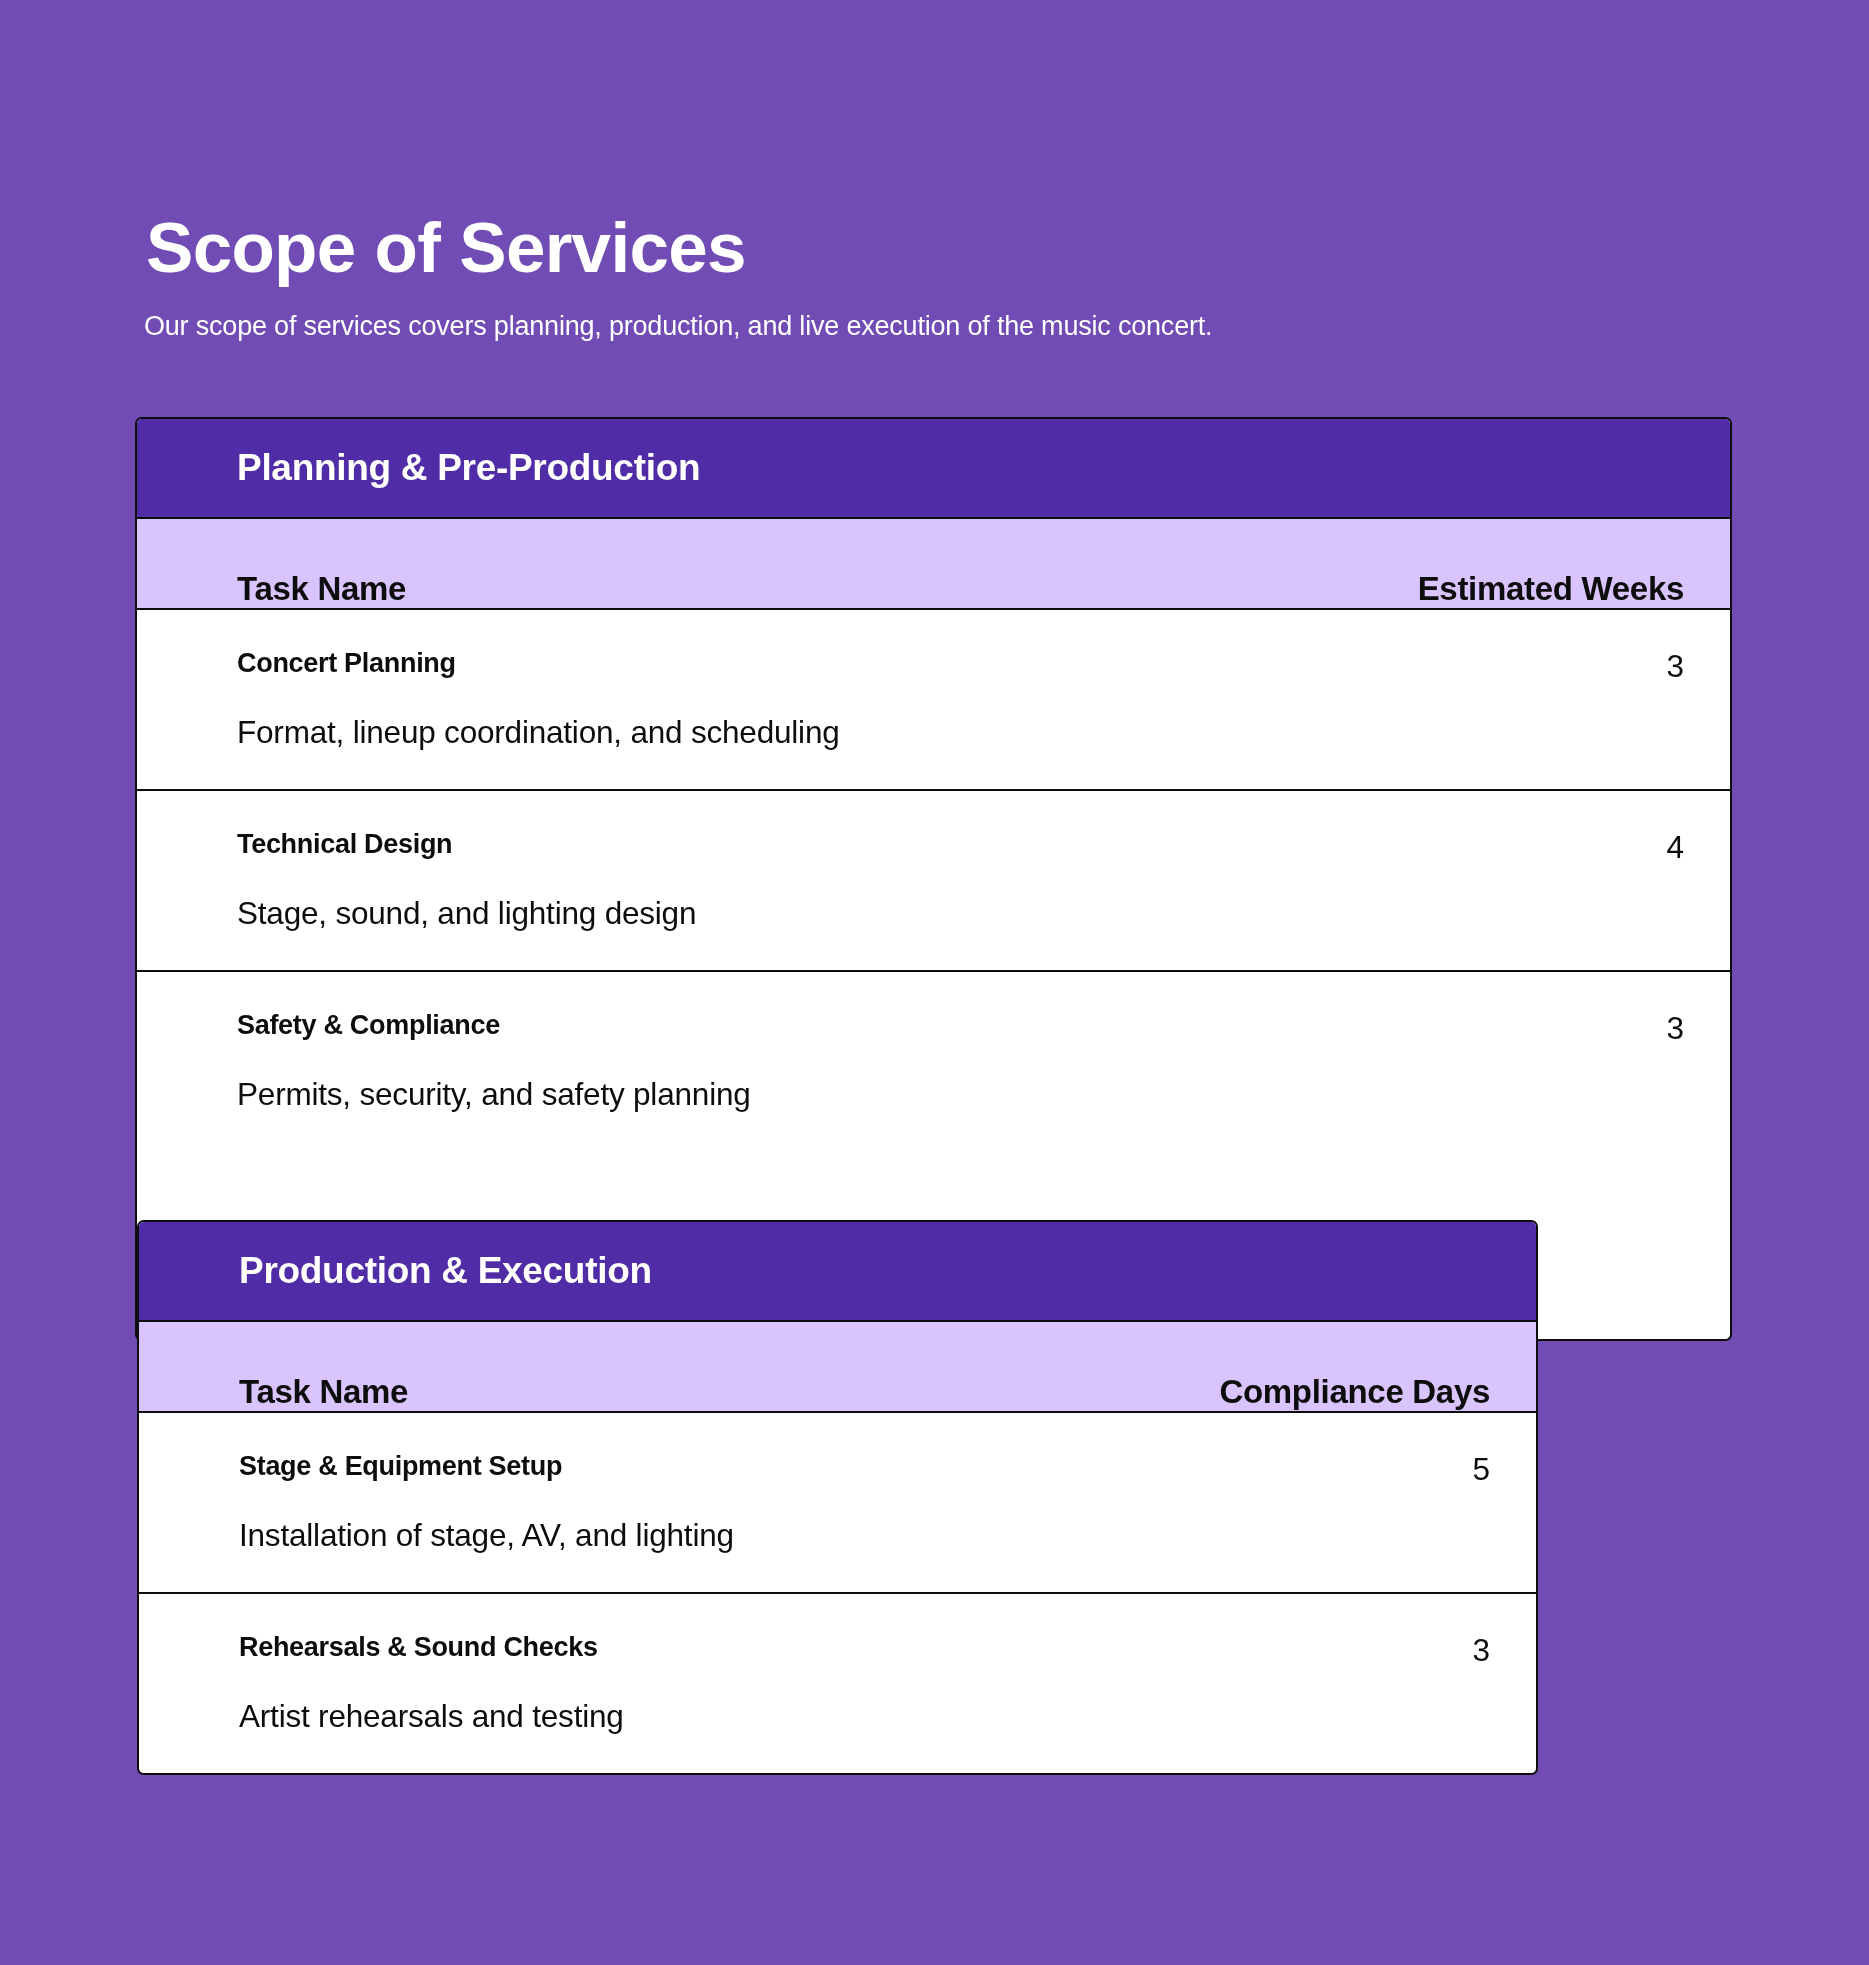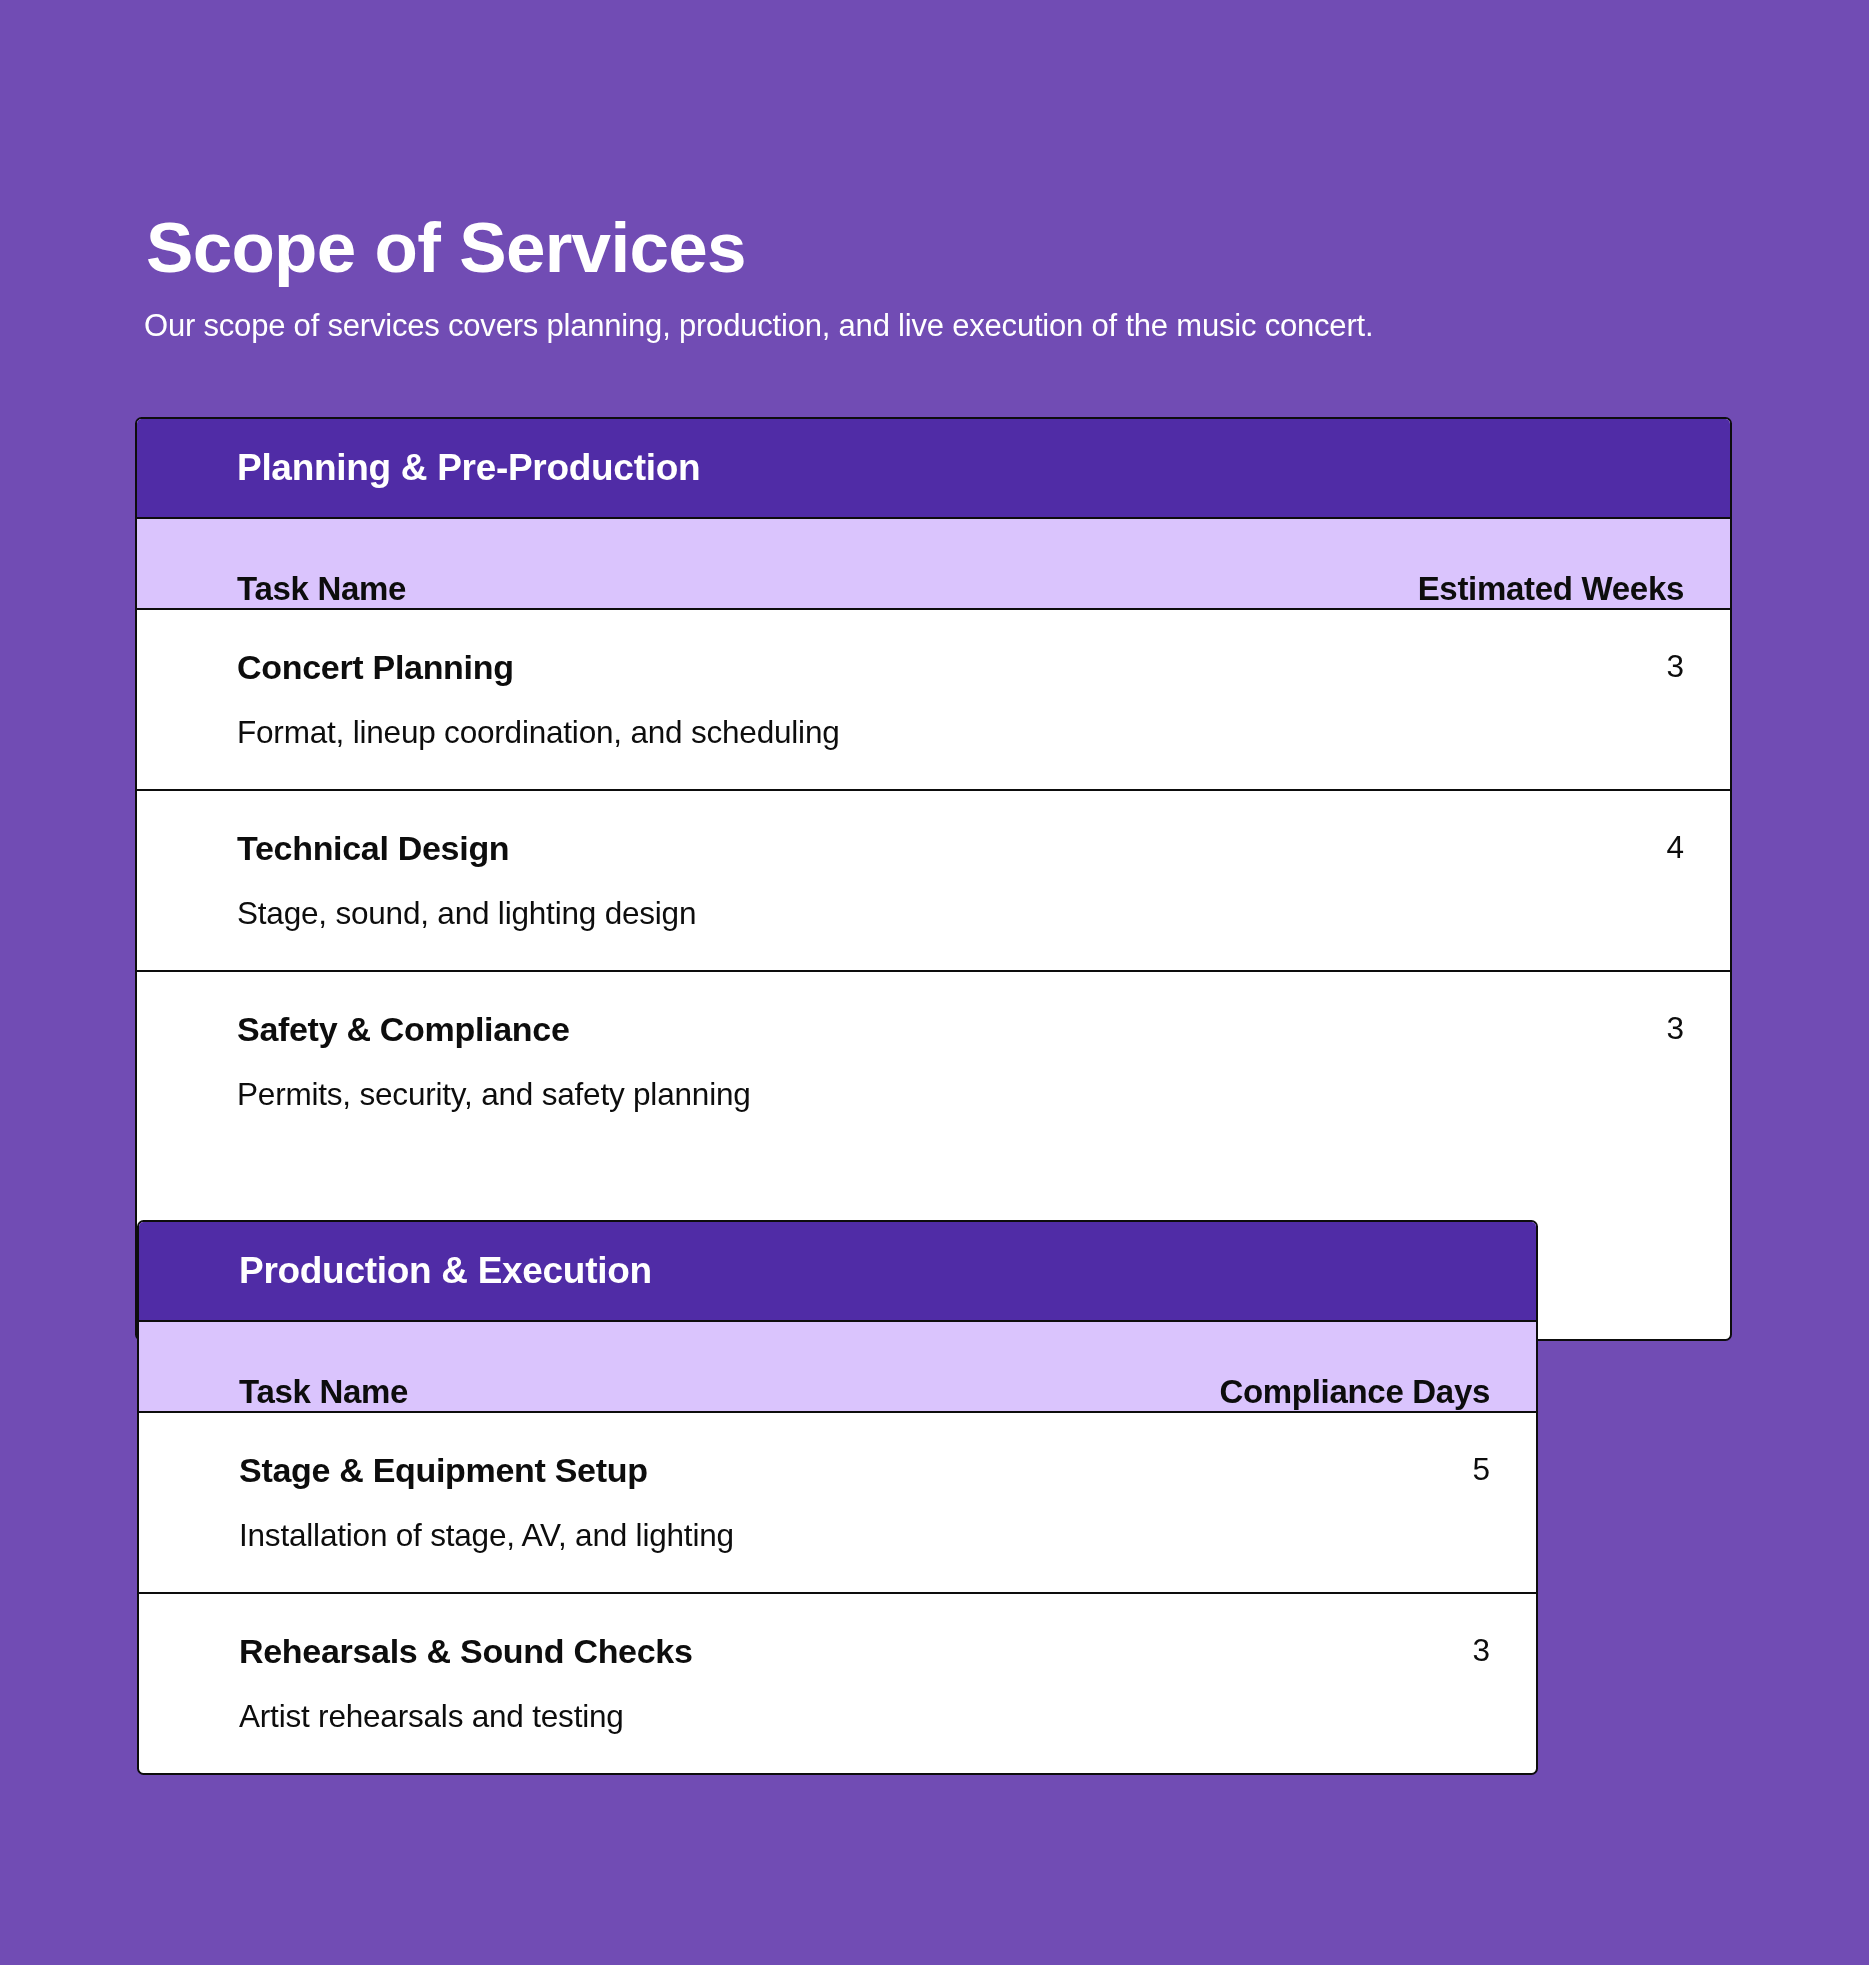--- a/index.html
+++ b/index.html
@@ -9,21 +9,21 @@
       font-family: "Liberation Sans", "DejaVu Sans", sans-serif;
       position: relative; overflow: hidden;
     }
     .title {
       position: absolute; left: 130px; top: 189px;
       margin: 16px; color: #ffffff; font-weight: 700;
       font-size: 71px; letter-spacing: -0.7px; line-height: 85px;
     }
     .subtitle {
       position: absolute; left: 144px; top: 309px;
-      margin: 0; color: #ffffff; font-size: 31px; line-height: 34px;
+      margin: 0; color: #ffffff; font-size: 27px; line-height: 34px;
       letter-spacing: -0.2px;
     }
     .card {
       position: absolute; background: #ffffff;
       border: 2px solid #0d0d0d; border-radius: 6.6px; overflow: hidden;
       box-sizing: border-box;
     }
     .card1 { left: 135px; top: 417px; width: 1597px; height: 924px; }
     .card2 { left: 137px; top: 1220px; width: 1401px; height: 555px; }
     .card-header {
@@ -41,21 +41,21 @@
       padding: 0 46px 0 100px;
     }
     .col-label { color: #0d0d0d; font-weight: 700; font-size: 33px; letter-spacing: -0.3px; }
     .row {
       height: 181px; box-sizing: border-box; position: relative;
       border-bottom: 2px solid #0d0d0d;
     }
     .row:last-child { border-bottom: none; }
     .row-name {
       position: absolute; left: 100px; top: 38px;
-      color: #0d0d0d; font-weight: 700; font-size: 34px; letter-spacing: -0.3px;
+      color: #0d0d0d; font-weight: 700; font-size: 27px; letter-spacing: -0.3px;
     }
     .row-desc {
       position: absolute; left: 100px; top: 104px;
       color: #0d0d0d; font-size: 31.5px; letter-spacing: -0.2px;
     }
     .row-value {
       position: absolute; right: 46px; top: 38px;
       color: #0d0d0d; font-size: 31.5px;
     }
   </style>

